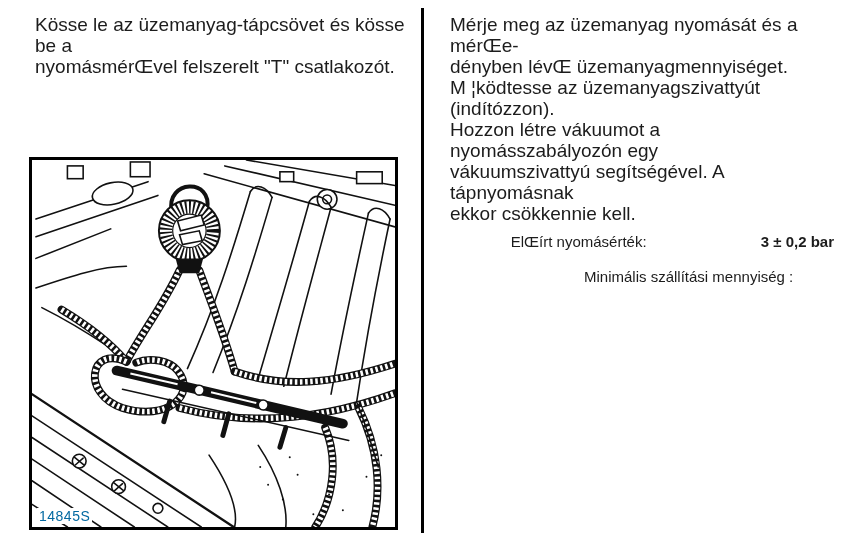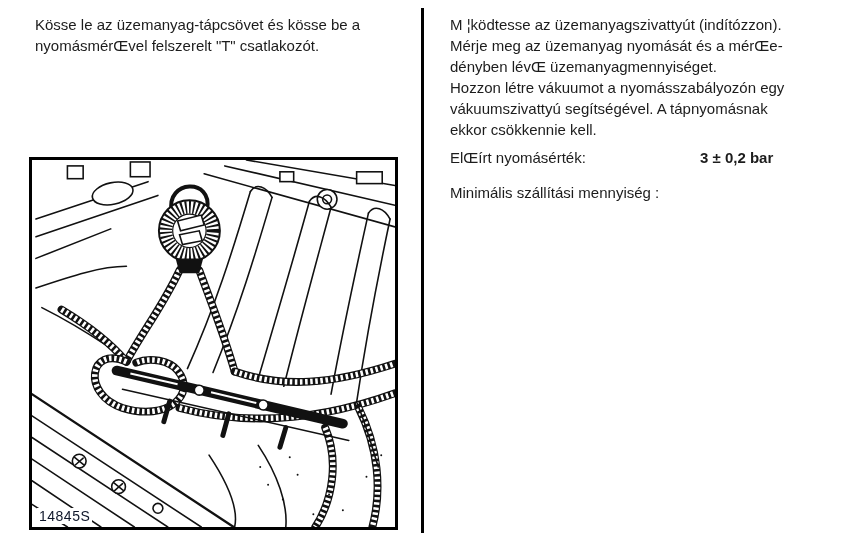--- a/index.html
+++ b/index.html
@@ -9,29 +9,29 @@
     font-family:"Liberation Sans", sans-serif;
     color:#1c1c1c;
     position:relative;
     overflow:hidden;
   }
   .col { position:absolute; top:14px; }
   .col-left  { left:35px;  width:372px; }
   .col-right { left:450px; width:384px; }
   p.block {
     margin:0;
-    font-size:15px;
+    font-size:19px;
     line-height:21px;
     white-space:pre-line;
   }
   .mt21 { margin-top:21px; }
   .mt14 { margin-top:14px;gap:34px; }
   .mt13 { margin-top:13px; }
   .mt7  { margin-top:7px; }
-  .spec-row { display:flex; font-size:15px; line-height:21px; }
+  .spec-row { display:flex; font-size:15px; line-height:21px;justify-content:flex-end; }
   .spec-label { width:250px; flex:0 0 250px; }
   .spec-value { font-weight:bold; }
   b { font-weight:bold; }
   .divider {
     position:absolute;
     left:421px; top:8px;
     width:3px; height:525px;
     background:#000000;
   }
   .figure {
@@ -40,21 +40,21 @@
     width:369px; height:373px;
     border:3px solid #000000;
     box-sizing:border-box;
     background:#ffffff;
   }
   .figure svg { width:100%; height:100%; display:block; }
   .figure-code {
     position:absolute;
     left:5px; bottom:3px;
     font-size:14px;
-    color:#0f172a;
+    color:#0369a1;
     background:#ffffff;
     padding:0 2px;
     letter-spacing:0.5px;
   }
   
   .ln   { fill:none; stroke:#111111; stroke-width:1.6; stroke-linecap:round; }
   .ln2  { fill:none; stroke:#111111; stroke-width:2.4; stroke-linecap:round; }
   .hoseO{ fill:none; stroke:#111111; stroke-width:8;  stroke-linecap:round; }
   .hoseI{ fill:none; stroke:#ffffff; stroke-width:5.5; stroke-linecap:butt; stroke-dasharray:2.6 2.6; }
   .fillW{ fill:#ffffff; stroke:#111111; stroke-width:1.6; }
@@ -65,23 +65,23 @@
 <body>
 
 <div class="col col-left">
   <p class="block">Kösse le az üzemanyag-tápcsövet és kösse be a
 nyomásmérŒvel felszerelt "T" csatlakozót.</p>
 </div>
 
 <div class="divider"></div>
 
 <div class="col col-right">
-  <p class="block">M ¦ködtesse az üzemanyagszivattyút (indítózzon).</p>
   <p class="block mt21">Mérje meg az üzemanyag nyomását és a mérŒe-
 dényben lévŒ üzemanyagmennyiséget.</p>
+  <p class="block">M ¦ködtesse az üzemanyagszivattyút (indítózzon).</p>
   <p class="block mt21">Hozzon létre vákuumot a nyomásszabályozón egy
 vákuumszivattyú segítségével. A tápnyomásnak
 ekkor csökkennie kell.</p>
 
   <div class="spec-row mt7">
     <span class="spec-label">ElŒírt nyomásérték:</span>
     <span class="spec-value">3 ± 0,2 bar</span>
   </div>
   <div class="spec-row mt14">
     <span class="spec-label">Minimális szállítási mennyiség :</span>

